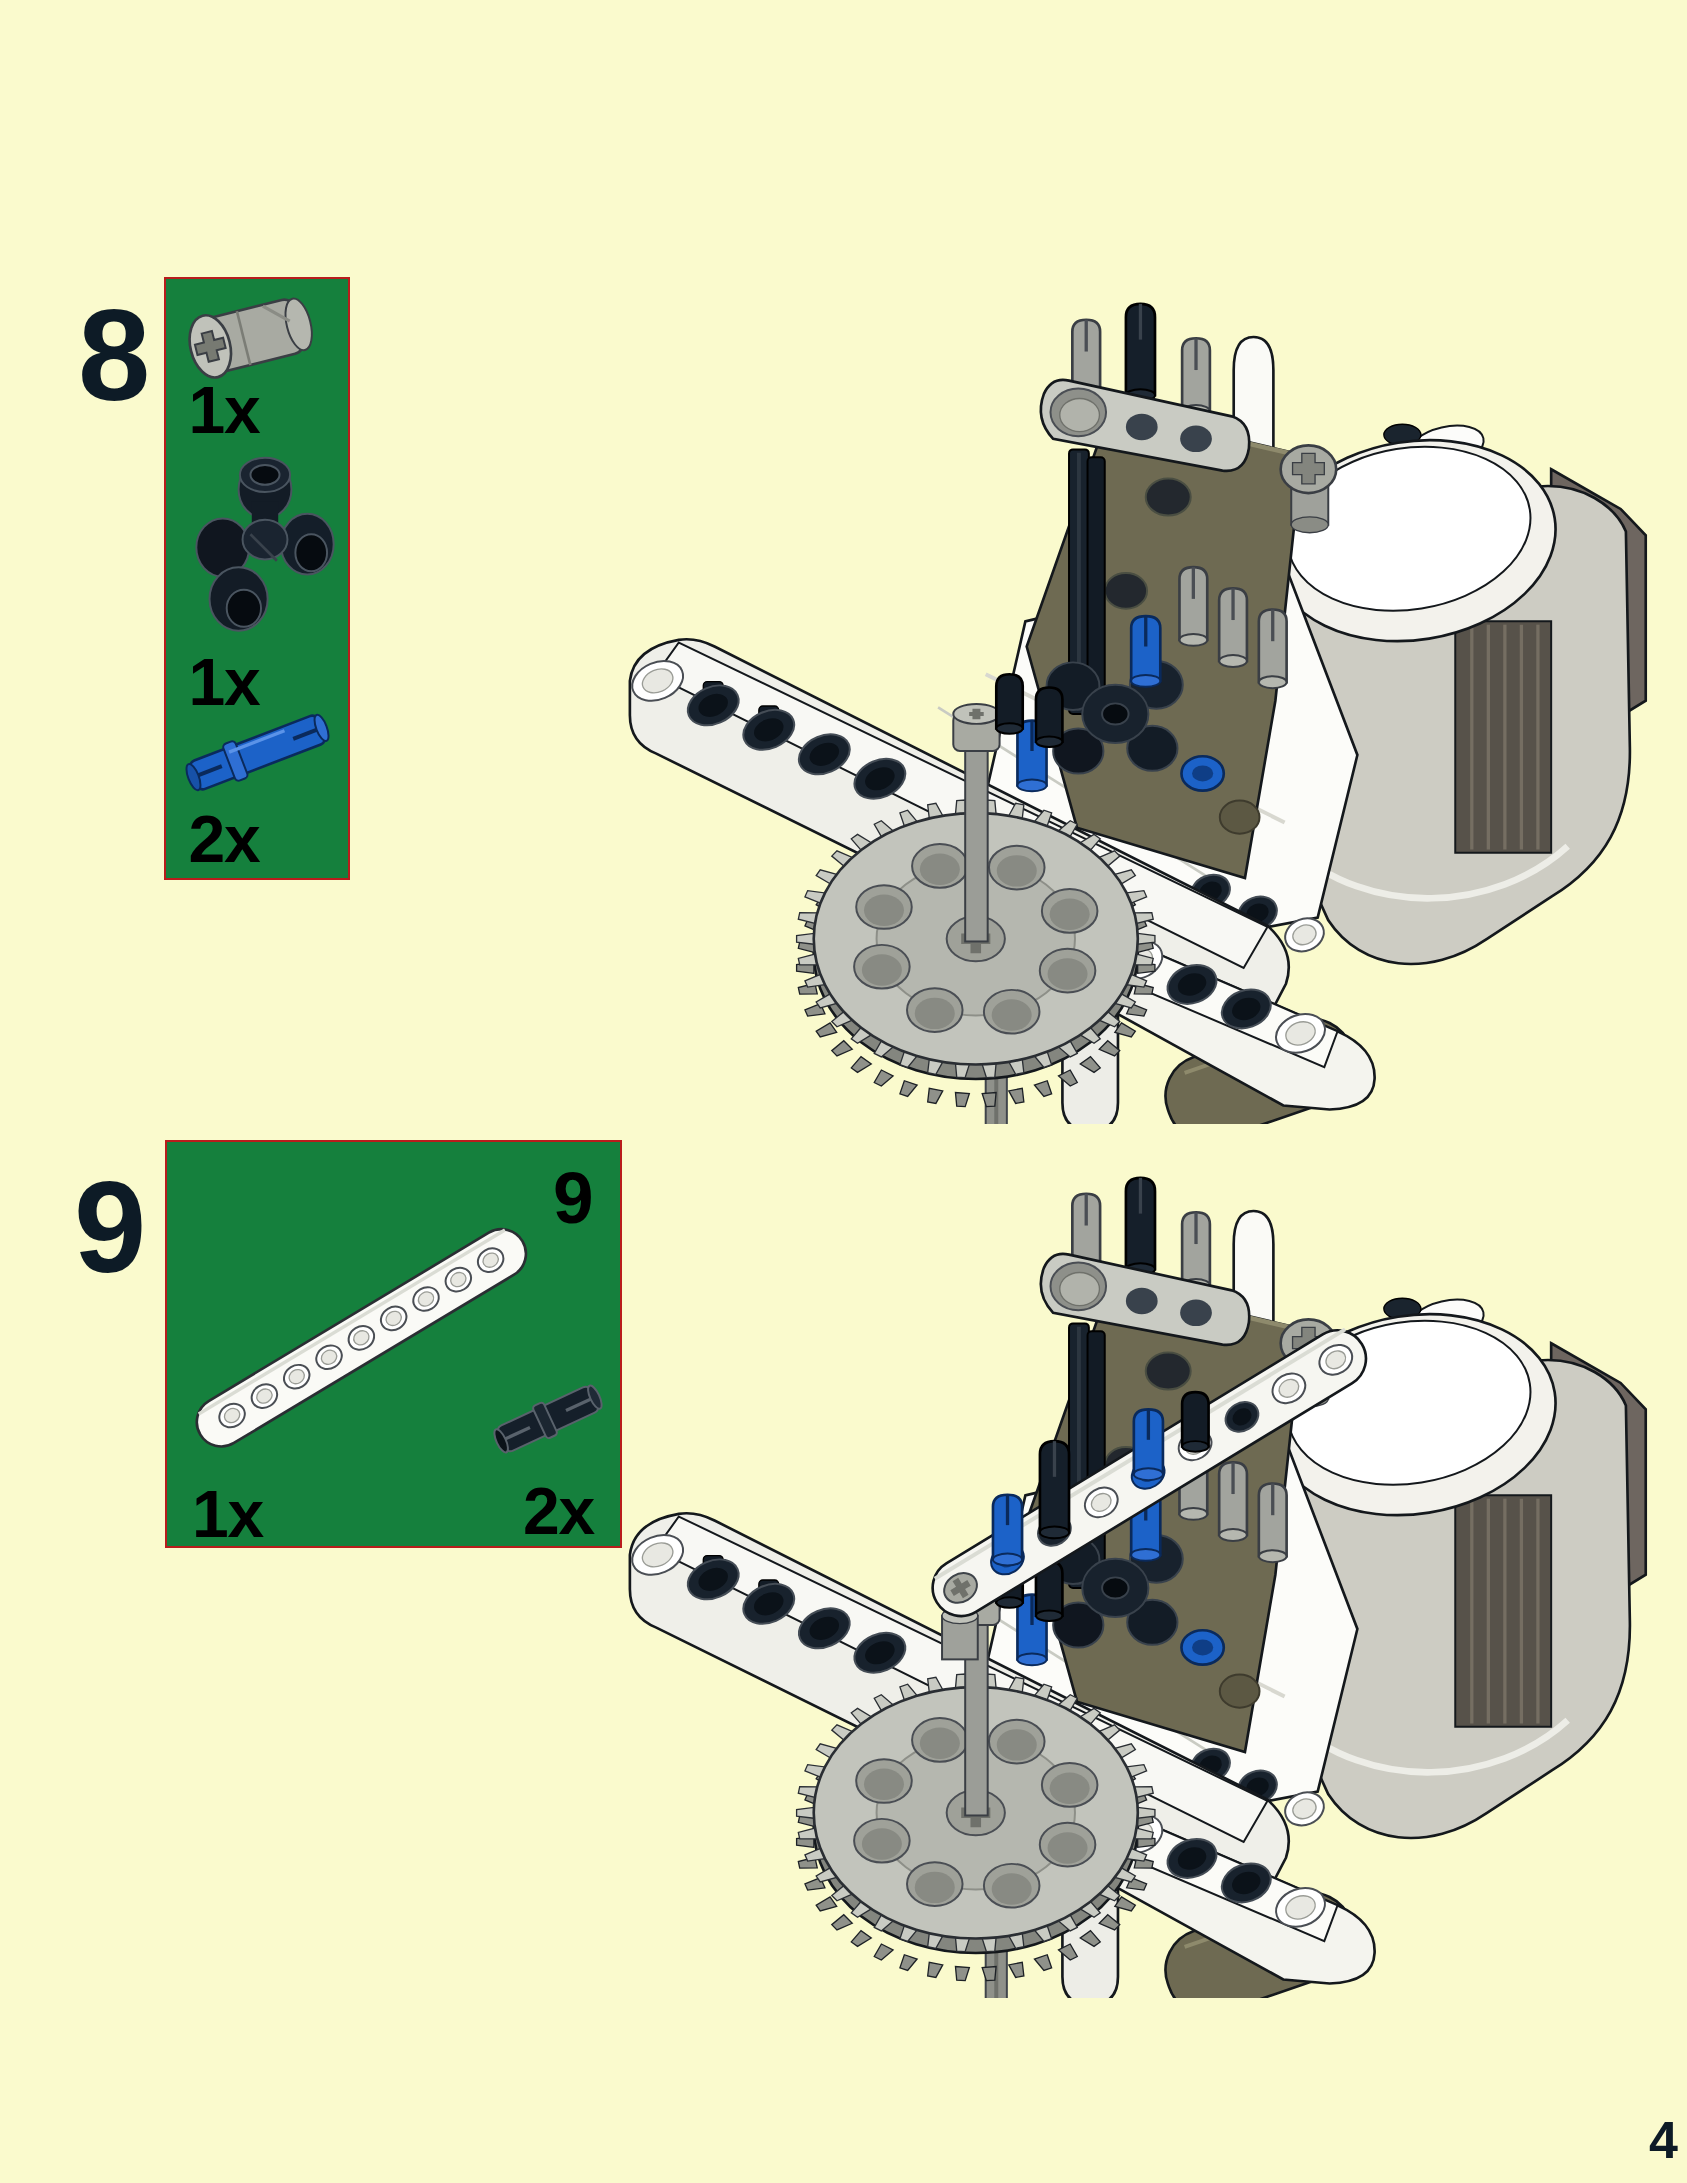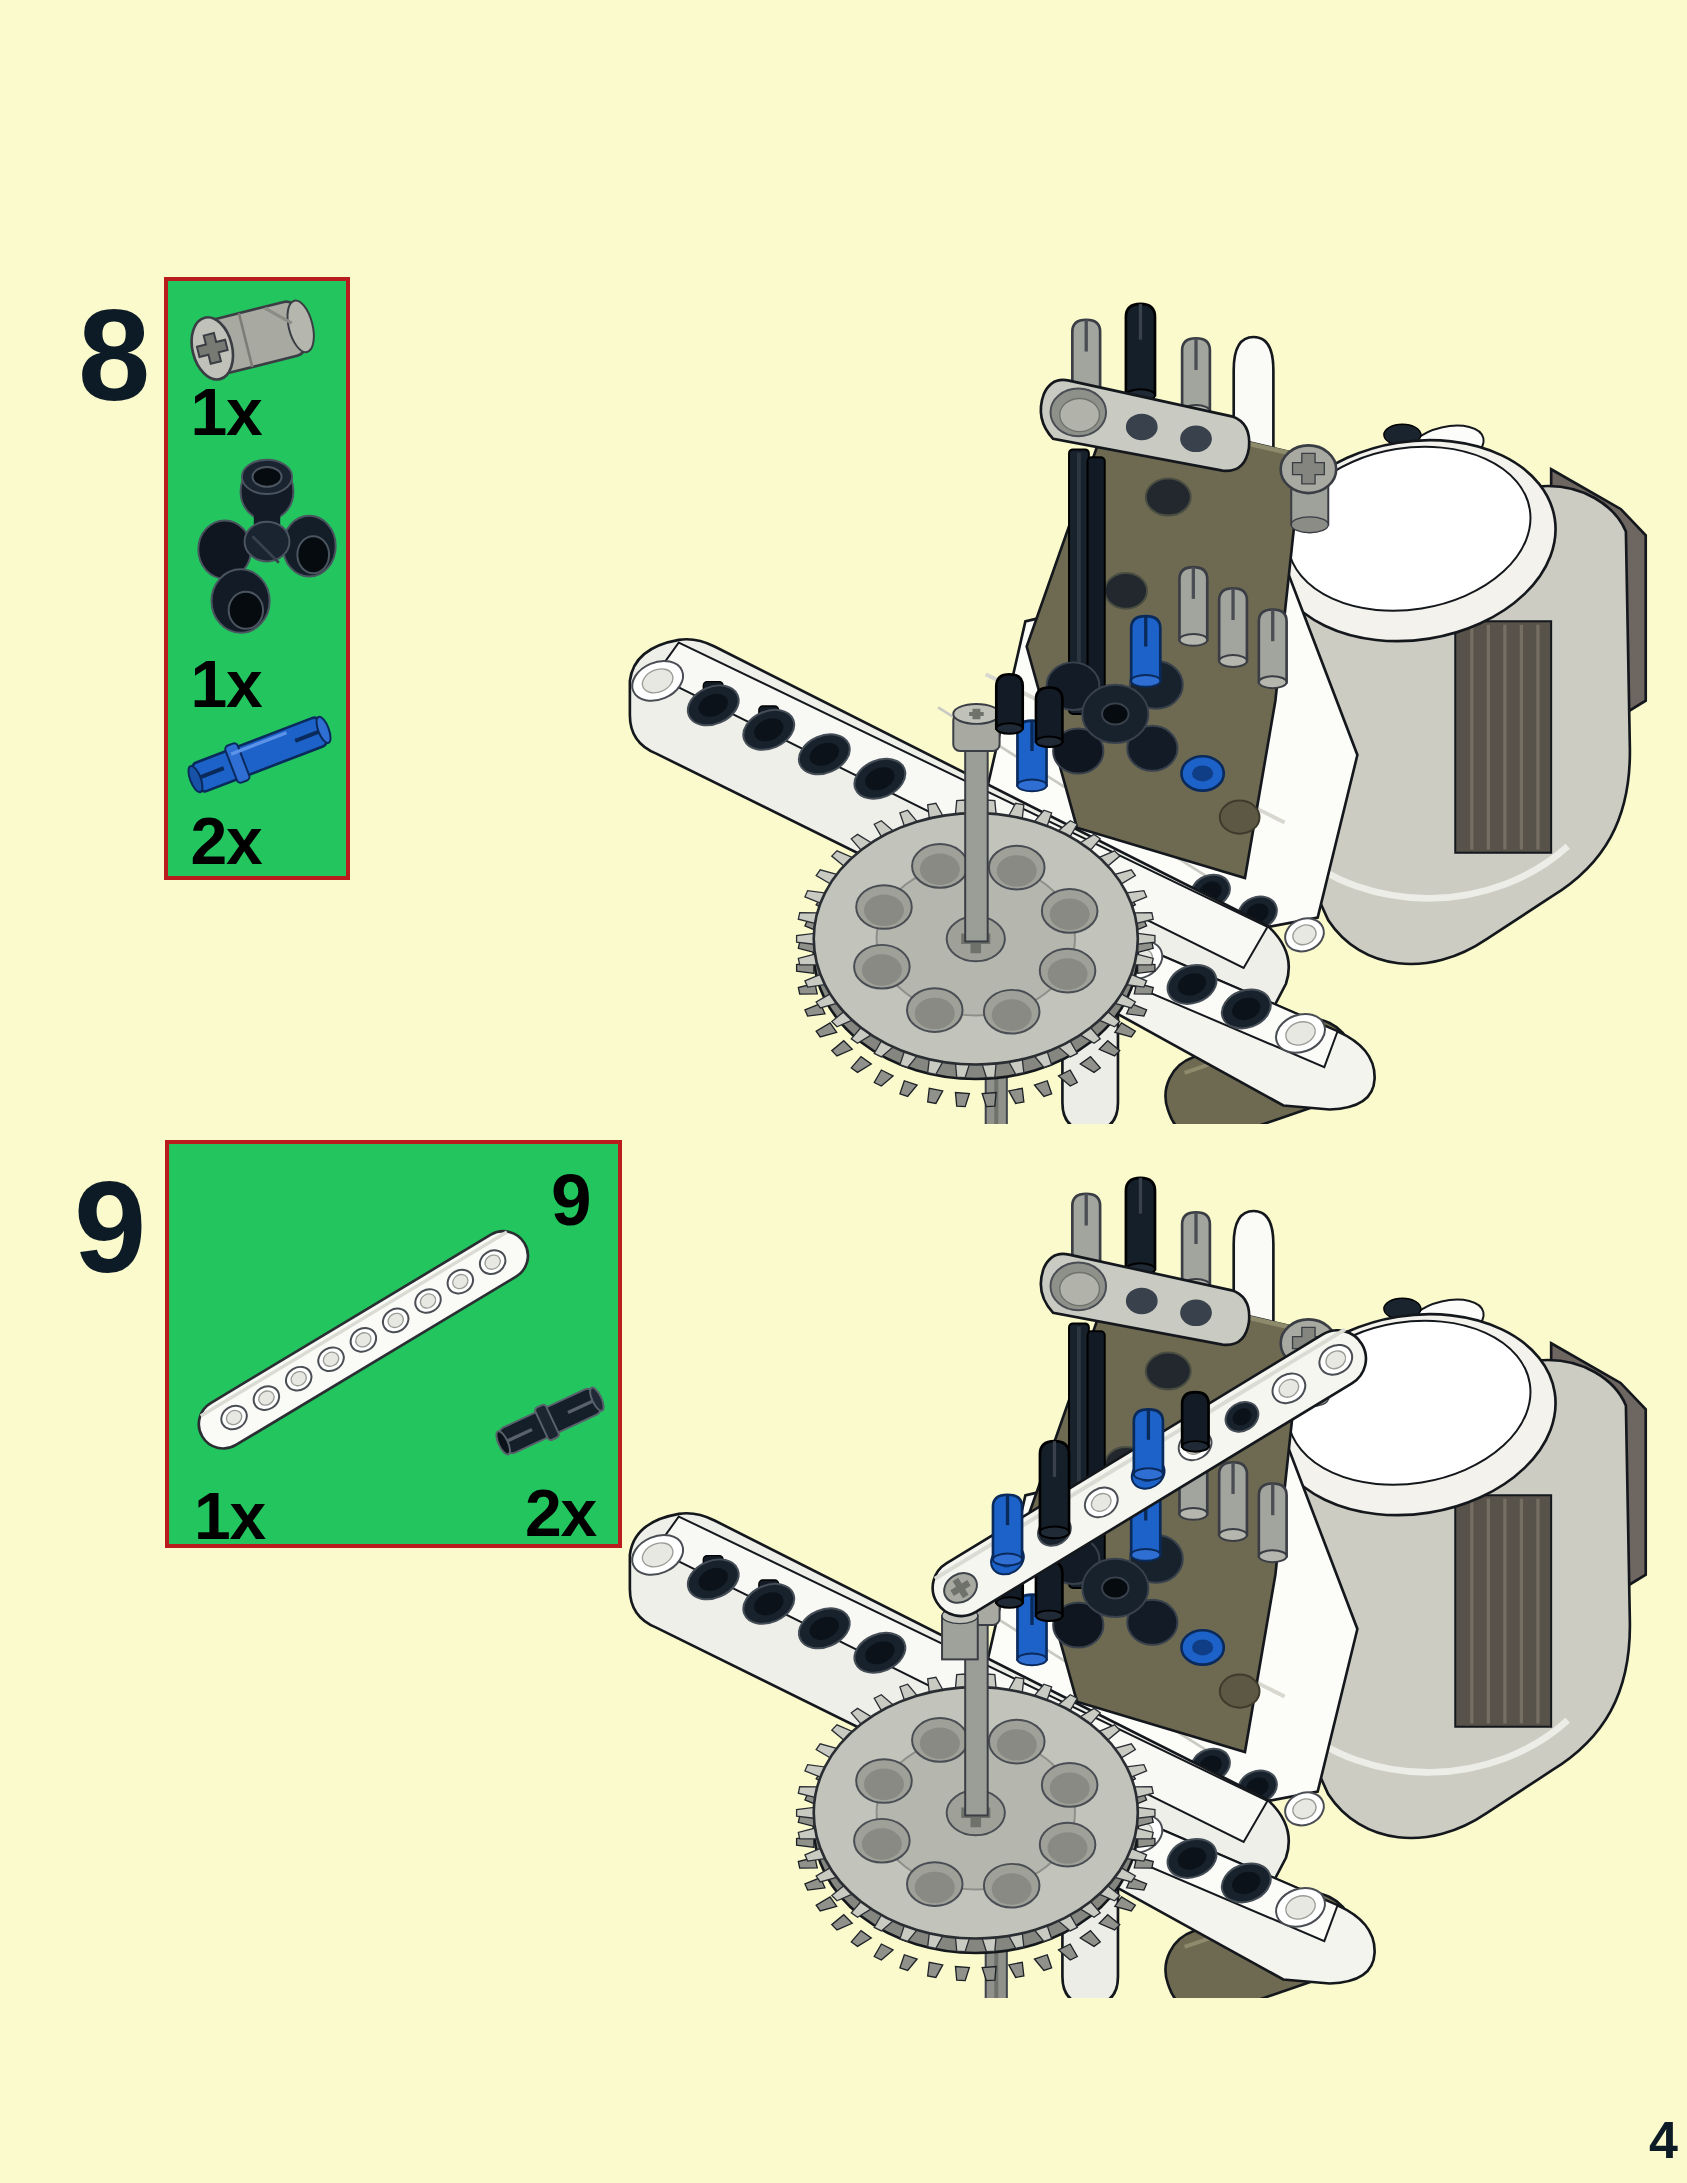--- a/index.html
+++ b/index.html
@@ -6,21 +6,21 @@
   #page{
     position:relative;width:1687px;height:2183px;overflow:hidden;
     background:#FAFACD;
     font-family:"Liberation Sans", sans-serif;
   }
   .step-num{
     position:absolute;color:#0D1B26;font-weight:700;
     font-size:130px;line-height:1;letter-spacing:-2.6px;
   }
   .parts-box{
-    position:absolute;background:#22c55e;border:4px solid #b91c1c;
+    position:absolute;background:#15803d;border:2px solid #b91c1c;
     box-sizing:border-box;
   }
   .count{
     position:absolute;color:#000000;font-weight:700;
     font-size:66px;line-height:1;letter-spacing:-1.3px;
   }
   .beam-len{
     position:absolute;color:#000000;font-weight:700;
     font-size:73px;line-height:1;
   }

